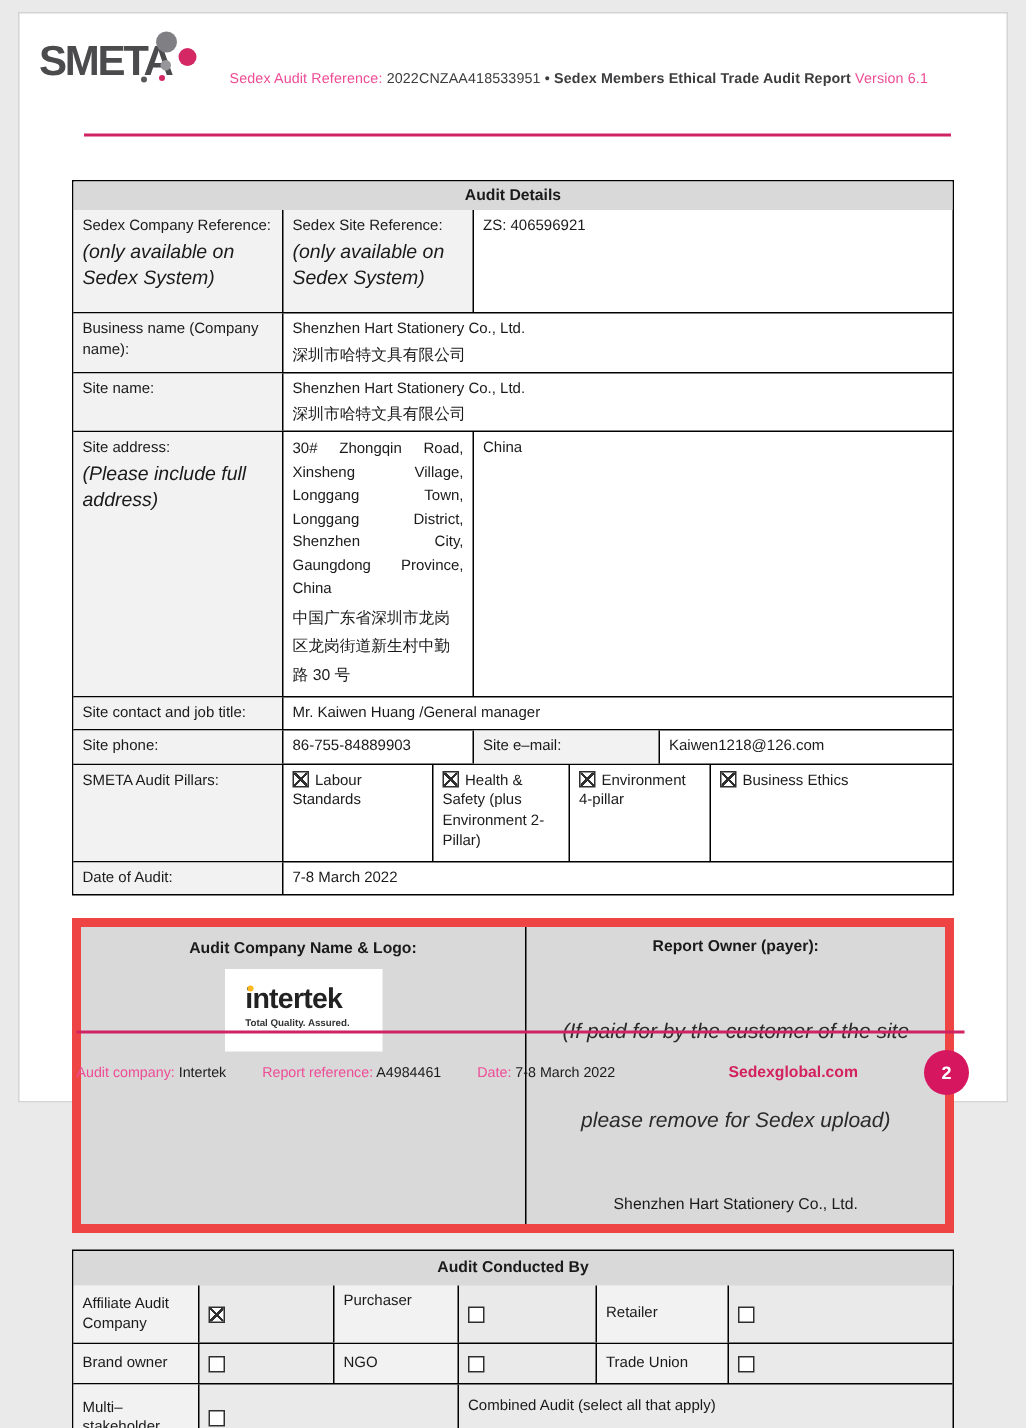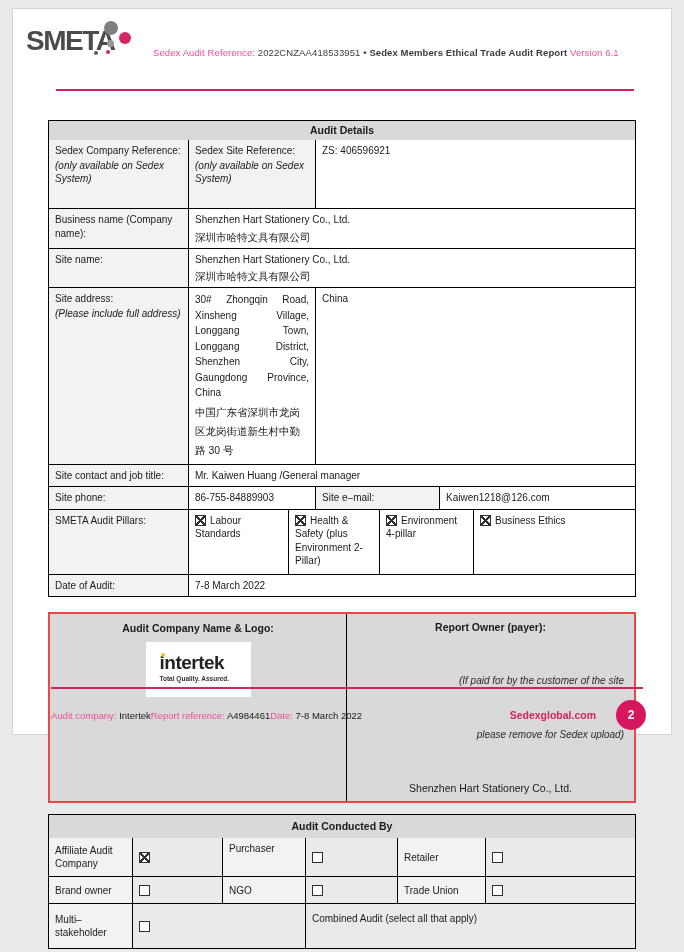--- a/index.html
+++ b/index.html
@@ -44,21 +44,21 @@
   .content { padding: 0 35px; }
   .tbl { border: 1px solid #000; margin-top: 29px; font-size: 10px; }
   .t-head {
     background: #d9d9d9; text-align: center; font-weight: bold;
     font-size: 10.5px; padding: 3px 0; min-height: 19px;
   }
   .row { display: grid; border-top: 1px solid #000; }
   .row > div { border-left: 1px solid #000; padding: 4px 6px; line-height: 1.35; }
   .row > div:first-child { border-left: none; }
   .lab { background: #f2f2f2; }
-  .note { font-style: italic; font-size: 10px; margin-top: 1px; }
+  .note { font-style: italic; font-size: 13px; margin-top: 1px; }
   .cols-a { grid-template-columns: 139px 127px 124px 1fr; }
   .cols-b { grid-template-columns: 139px 1fr; }
   .cols-p { grid-template-columns: 139px 100px 91px 94px 1fr; }
   .r1 { min-height: 68px; }
   .r2 { min-height: 38px; }
   .r4 { min-height: 166px; }
   .r5 { min-height: 21px; }
   .r7 { min-height: 65px; }
   .cn { font-size: 10.5px; margin-top: 3px; }
   .addr-en { text-align: justify; }
@@ -69,32 +69,32 @@
     border: 1.5px solid #2f2f2f; background: #fff;
     vertical-align: -2px; margin-right: 4px; flex: none;
   }
   .checkbox.checked {
     background-image:
       linear-gradient(45deg,  transparent 43%, #2f2f2f 43%, #2f2f2f 57%, transparent 57%),
       linear-gradient(-45deg, transparent 43%, #2f2f2f 43%, #2f2f2f 57%, transparent 57%);
   }
   
   .band {
-    margin-top: 15px; border: 2px solid #ef4444; background: #d9d9d9;
+    margin-top: 15px; border: 6px solid #ef4444; background: #d9d9d9;
     display: grid; grid-template-columns: 296px 1fr; min-height: 92px;
     font-size: 10.5px;
   }
   .band-left { text-align: center; padding-top: 8px; }
   .band-right {
     border-left: 1px solid #000; text-align: center;
     display: flex; flex-direction: column; justify-content: center;
     padding: 6px 10px; line-height: 1.35; gap: 40px;
   }
   .band-title { font-weight: bold; }
-  .band-note { font-style: italic; font-size: 10px; color: #2a2a2a; text-align: right; }
+  .band-note { font-style: italic; font-size: 14px; color: #2a2a2a; }
   .intertek-box {
     width: 105px; height: 55px; background: #fff; margin: 8px auto 0;
     position: relative; text-align: left; padding: 10px 0 0 14px;
   }
   .intertek-word {
     font-size: 19px; font-weight: bold; letter-spacing: -0.5px; color: #222;
   }
   .intertek-dot {
     position: absolute; left: 15px; top: 11px;
     width: 4px; height: 4px; border-radius: 50%; background: #ffb81c;
@@ -105,21 +105,21 @@
   .t-head2 { min-height: 23px; padding: 5px 0 3px; }
   .cb-row-a { grid-template-columns: 83px 90px 83px 92px 88px 1fr; }
   .cb-row-c { grid-template-columns: 83px 173px 1fr; }
   .cb-a { min-height: 38px; }
   .cb-b { min-height: 27px; }
   .cb-c { min-height: 45px; }
   .vcent { display: flex; align-items: center; }
   
   .footer { position: absolute; left: 38px; right: 25px; bottom: 4px; }
   .footer-rule { border-top: 2px solid #cf2363; margin-bottom: 11px; margin-right: 3px; }
-  .footer-row { display: flex; align-items: center; justify-content: space-between; font-size: 9.5px; }
+  .footer-row { display: flex; align-items: center; justify-content: space-between; font-size: 9.5px; gap: 24px; }
   .sedexglobal { font-weight: bold; font-size: 10.5px; color: #d4215f; margin-left: auto; margin-right: 20px; }
   .page-badge {
     width: 30px; height: 30px; border-radius: 50%; background: #d6165f;
     color: #fff; font-weight: bold; font-size: 12px;
     display: flex; align-items: center; justify-content: center; flex: none;
   }
 </style>
 </head>
 <body>
 

